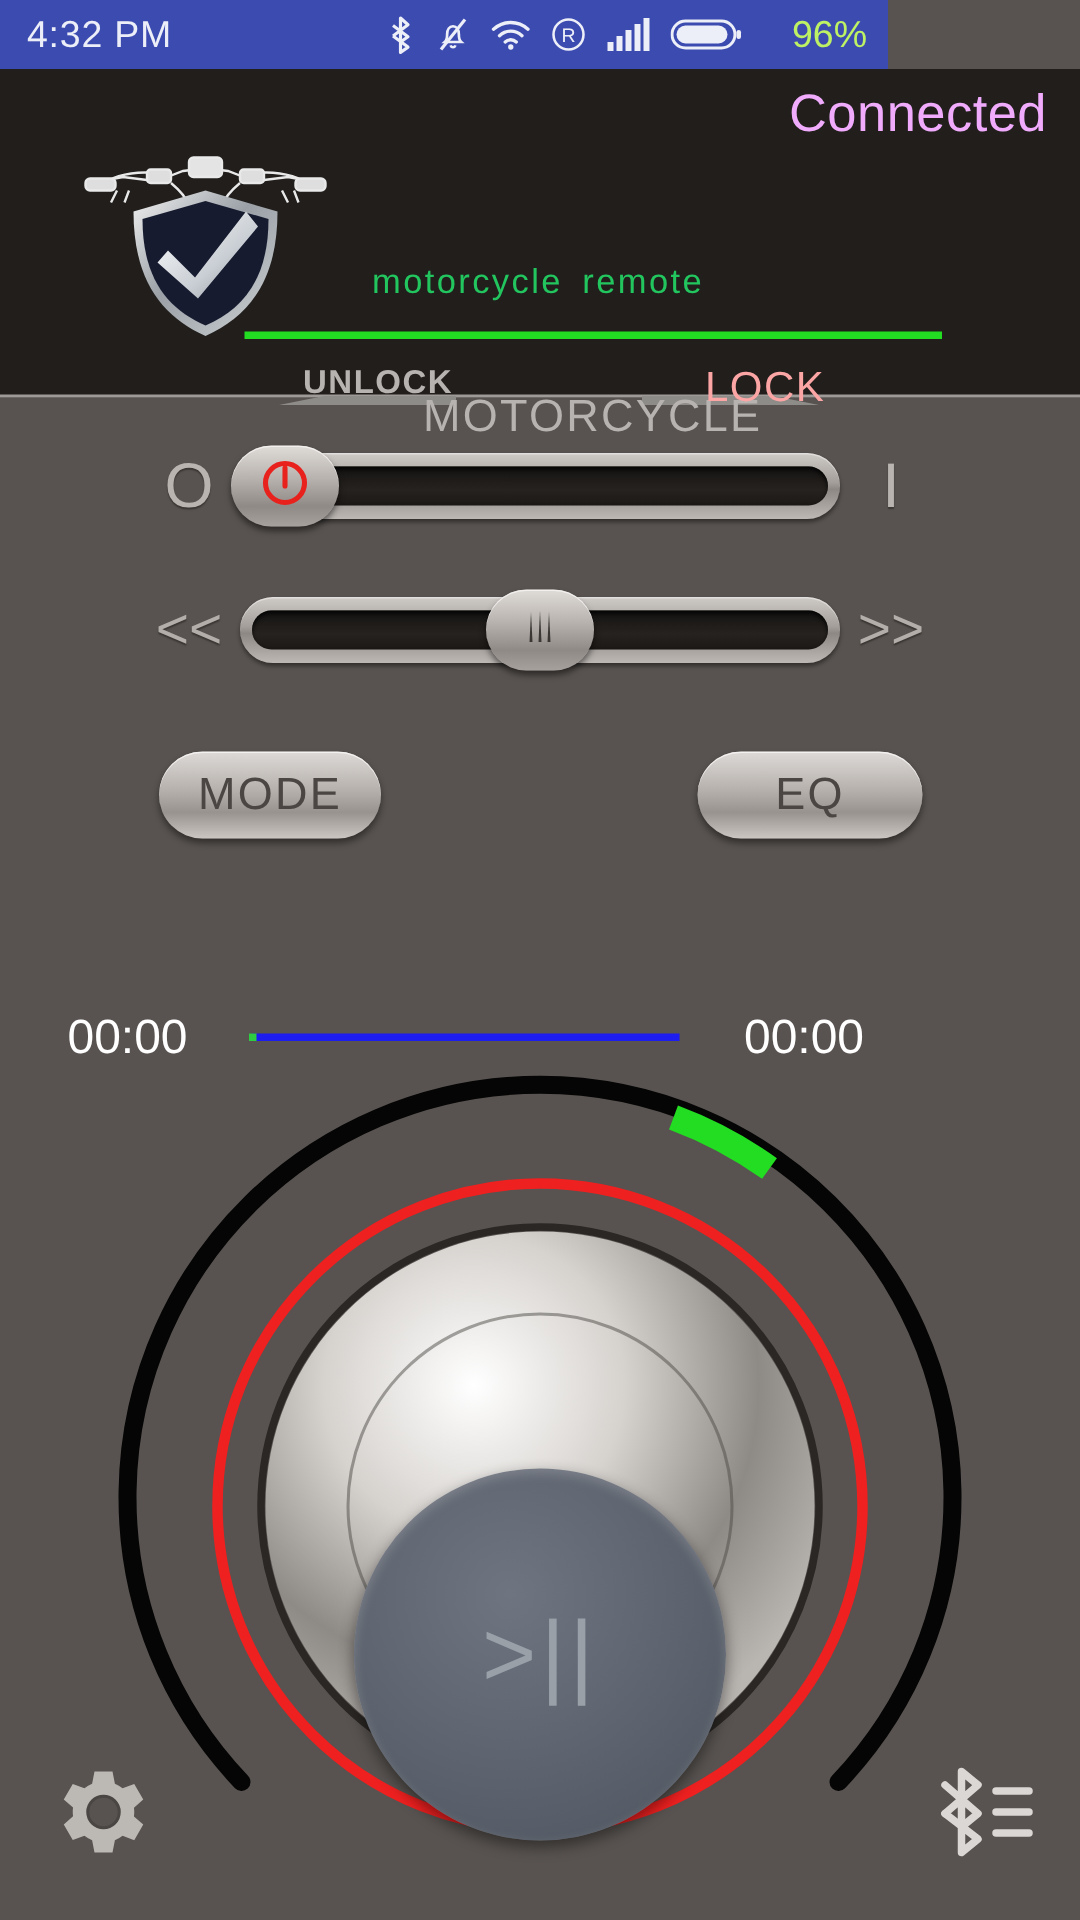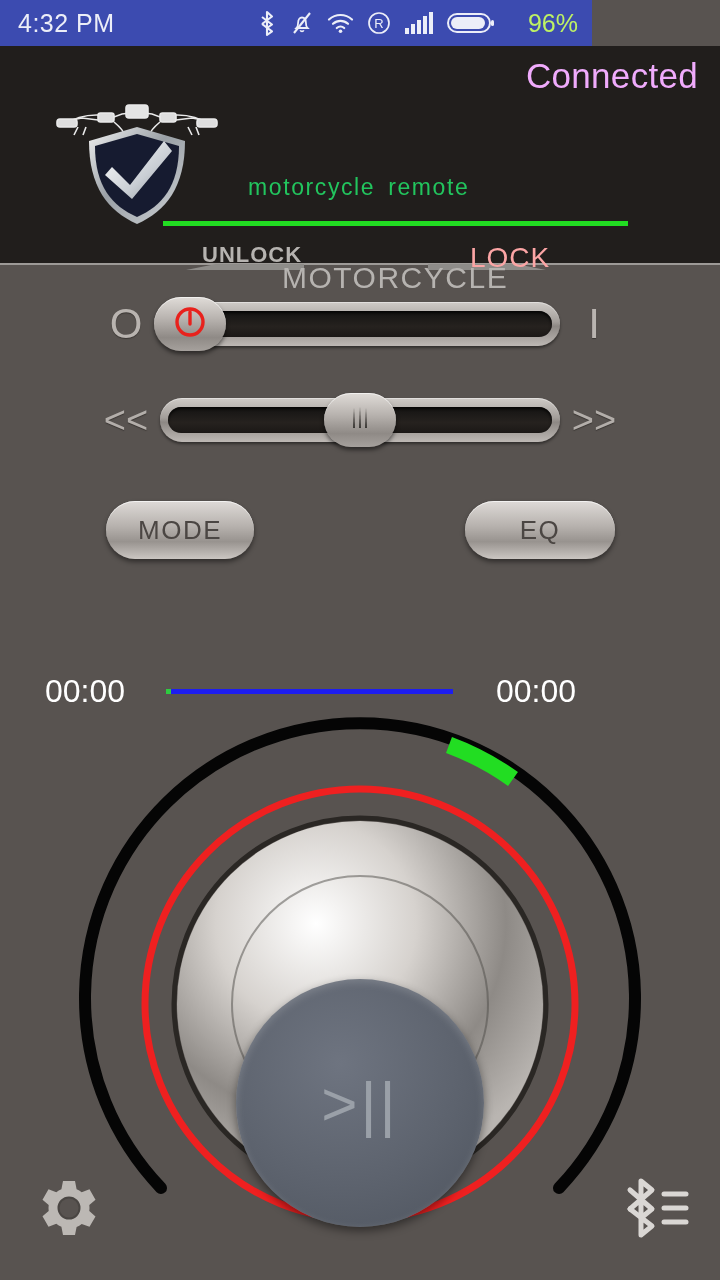--- a/index.html
+++ b/index.html
@@ -84,21 +84,21 @@
     top: -5px;
   }
   .thumb.power { left: -6px; }
   .thumb.seek  { left: 164px; }
 
   
   .pill {
     position: absolute; width: 148px; height: 58px; border-radius: 29px;
     background: linear-gradient(#dedad7, #b5b0ac 45%, #98938f 70%, #cbc6c2);
     box-shadow: 0 3px 5px rgba(0,0,0,.45), inset 0 1px 0 rgba(255,255,255,.65);
-    color: #4b4643; font-size: 26px; letter-spacing: 1.5px;
+    color: #4b4643; font-size: 30px; letter-spacing: 1.5px;
     display: flex; align-items: center; justify-content: center;
   }
   .pill.mode { left: 106px; top: 234px; }
   .pill.eq   { left: 465px; top: 234px; width: 150px; }
 
   
   .progress-row {
     position: absolute; left: 0; top: 400px; width: 621px; height: 48px;
     display: flex; align-items: center;
   }

